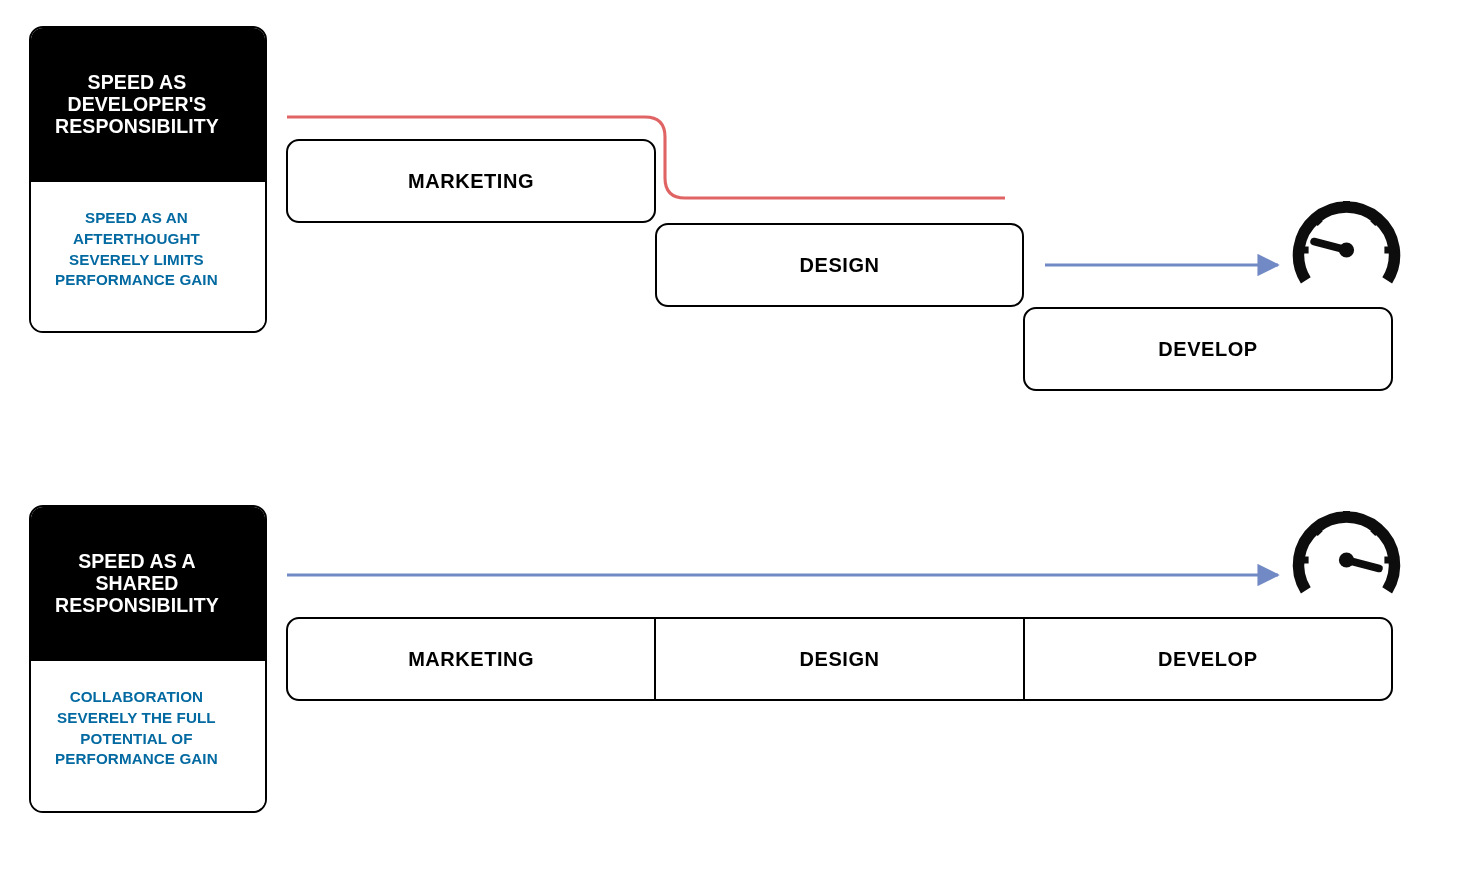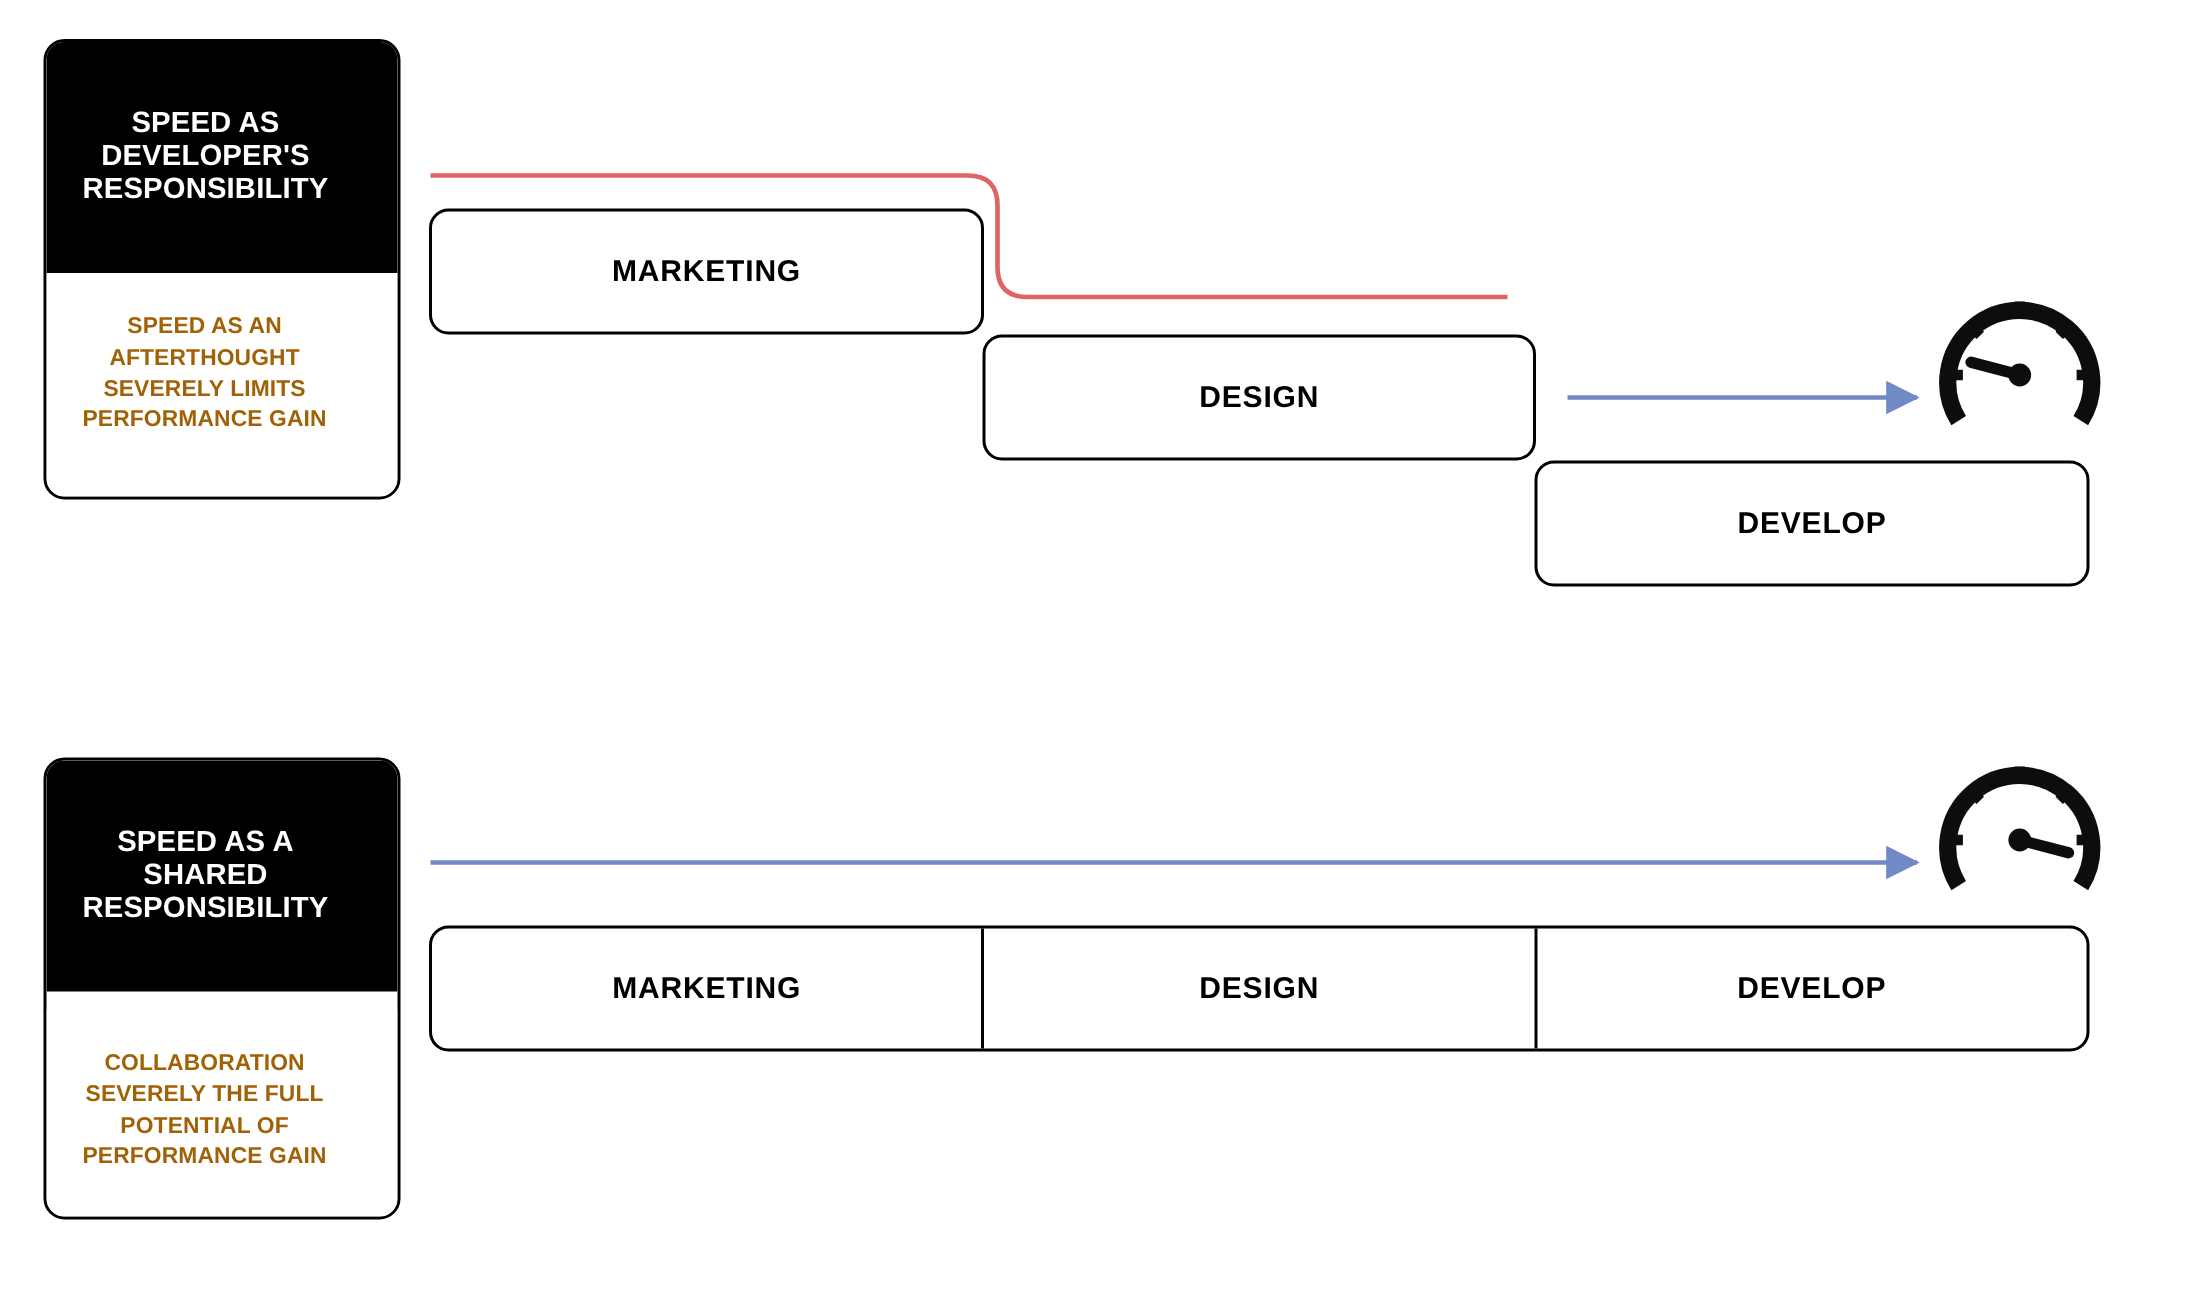--- a/index.html
+++ b/index.html
@@ -45,38 +45,38 @@
   .info-card .card-head-text {
     font-size: 19.5px;
     font-weight: bold;
     line-height: 1.12;
     letter-spacing: 0.1px;
     padding: 0 0 0 24px;
     white-space: pre-line;
   }
   .info-card .card-body {
     background: #ffffff;
-    color: #a16207;
+    color: #0369a1;
     box-sizing: border-box;
     flex: 1;
     display: flex;
     align-items: flex-start;
   }
   .info-card .card-body-text {
     font-size: 15.2px;
     font-weight: bold;
     line-height: 1.37;
     letter-spacing: 0.1px;
     padding: 26px 10px 0 24px;
     white-space: pre-line;
   }
 
   #card-top    { left: 29px;  top: 26px;  width: 238px; height: 307px; }
   #card-top .card-head   { height: 154px; }
-  #card-bottom { left: 29px;  top: 505px; width: 238px; height: 308px; gap: 12px; }
+  #card-bottom { left: 29px;  top: 505px; width: 238px; height: 308px; }
   #card-bottom .card-head{ height: 154px; }
 
   
   .stage-box {
     position: absolute;
     box-sizing: border-box;
     border: 2.5px solid #000000;
     border-radius: 13px;
     background: #ffffff;
     display: flex;

